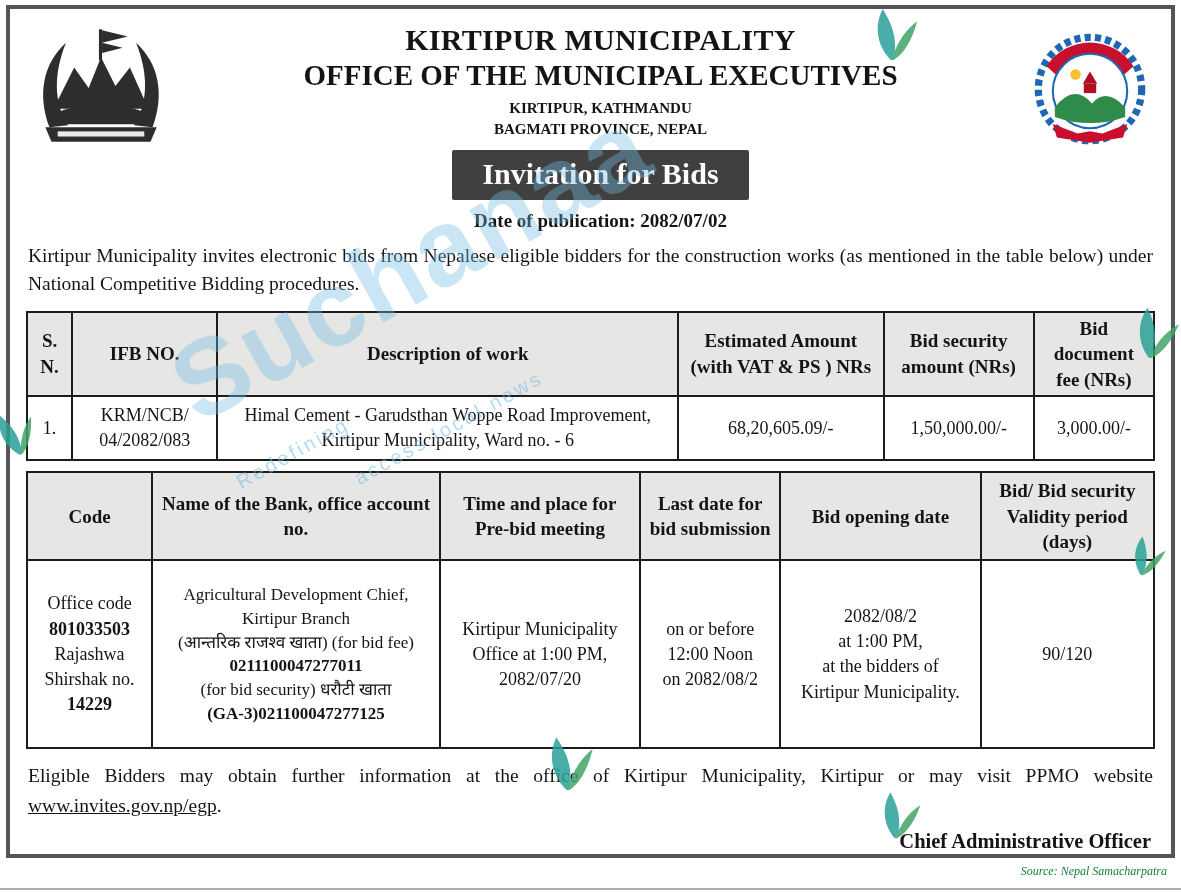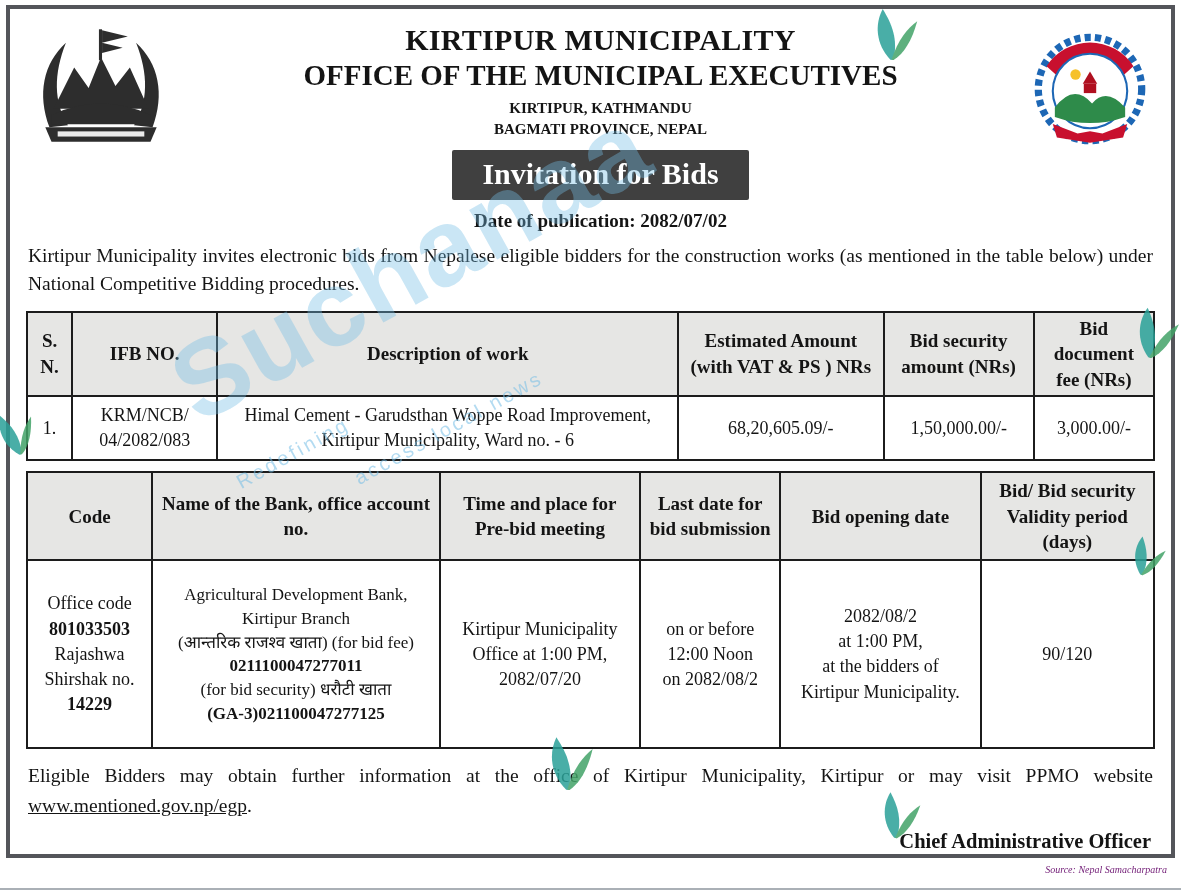--- a/index.html
+++ b/index.html
@@ -58,21 +58,21 @@
   .ln { display:block; }
   .b { font-weight:bold; }
 
   
   .foot-text { font-size:19.5px; line-height:1.5; text-align:justify; margin:12px 2px 2px; }
   .foot-text a { color:#141414; text-decoration:underline; }
   .signer { text-align:right; font-weight:bold; font-size:20.5px; margin:10px 4px 0 0; }
 
   .source {
     position:absolute; right:14px; top:864px;
-    font-style:italic; font-size:10px; z-index:3; color:#701a75;
+    font-style:italic; font-size:12px; z-index:3; color:#15803d;
   }
   .bottom-rule {
     position:absolute; left:0; top:888px; width:1181px;
     border-top:2px solid #aab0b6; z-index:3;
   }
 
   
   .wm { position:absolute; pointer-events:none; z-index:5;
         font-family:"Liberation Sans","DejaVu Sans",sans-serif; }
   .wm-brand {
@@ -232,21 +232,21 @@
     <tbody>
       <tr>
         <td>
           <span class="ln">Office code</span>
           <span class="ln b">801033503</span>
           <span class="ln">Rajashwa</span>
           <span class="ln">Shirshak no.</span>
           <span class="ln b">14229</span>
         </td>
         <td class="bank-cell">
-          <span class="ln">Agricultural Development Bank,</span>
+          <span class="ln">Agricultural Development Chief,</span>
           <span class="ln">Kirtipur Branch</span>
           <span class="ln">(आन्तरिक राजश्व खाता)  (for bid fee)</span>
           <span class="ln b">0211100047277011</span>
           <span class="ln">(for bid security) धरौटी  खाता</span>
           <span class="ln b">(GA-3)021100047277125</span>
         </td>
         <td>
           <span class="ln">Kirtipur Municipality</span>
           <span class="ln">Office at 1:00 PM,</span>
           <span class="ln">2082/07/20</span>
@@ -260,20 +260,20 @@
           <span class="ln">2082/08/2</span>
           <span class="ln">at 1:00 PM,</span>
           <span class="ln">at the bidders of</span>
           <span class="ln">Kirtipur Municipality.</span>
         </td>
         <td>90/120</td>
       </tr>
     </tbody>
   </table>
 
-  <p class="foot-text"><span>Eligible Bidders may obtain further information at the office of Kirtipur Municipality, Kirtipur or may visit PPMO website </span><a href="#">www.mentioned.gov.np/egp</a><span>.</span></p>
+  <p class="foot-text"><span>Eligible Bidders may obtain further information at the office of Kirtipur Municipality, Kirtipur or may visit PPMO website </span><a href="#">www.invites.gov.np/egp</a><span>.</span></p>
 
   <div class="signer">Chief Administrative Officer</div>
 
 </div>
 
 <div class="source">Source: Nepal Samacharpatra</div>
 <div class="bottom-rule"></div>
 
 </body></html>

